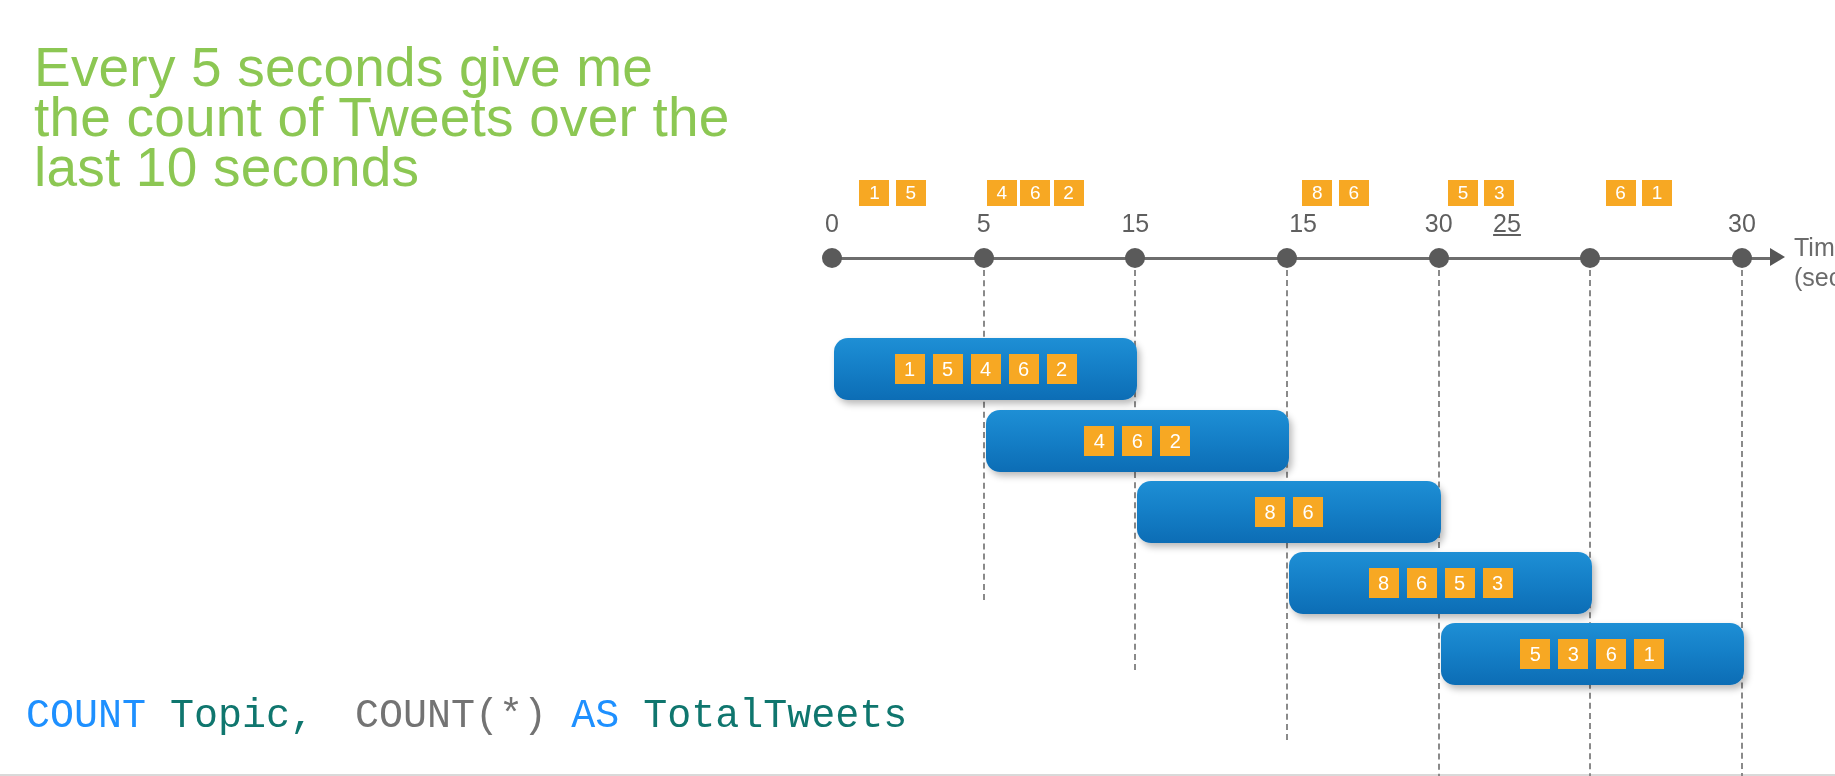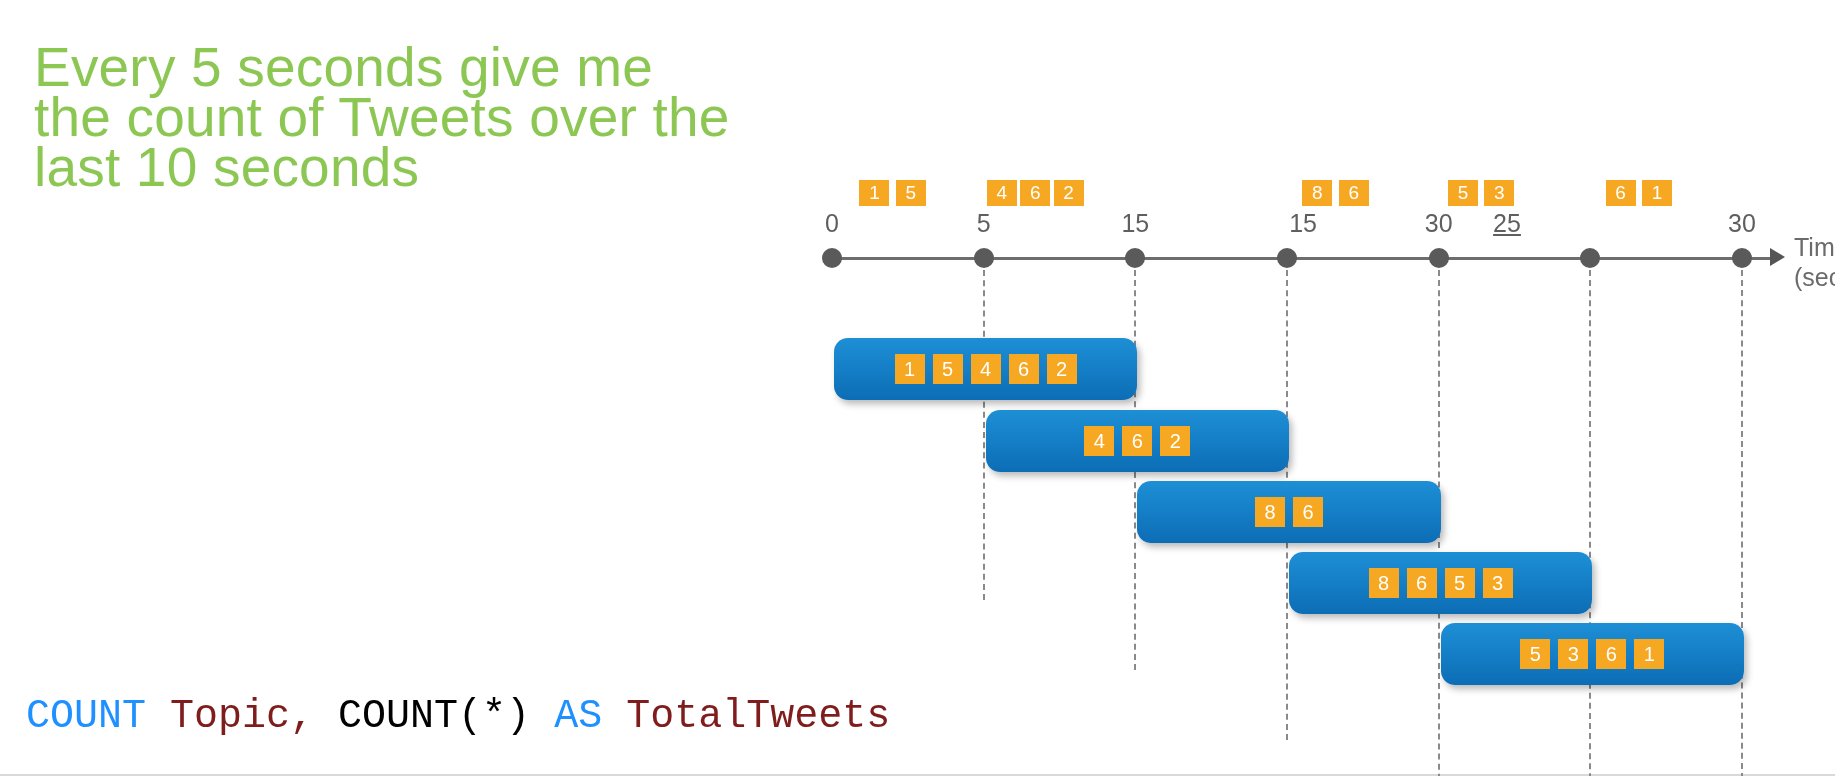--- a/index.html
+++ b/index.html
@@ -45,22 +45,22 @@
   .window{position:absolute;border-radius:14px;
           background:linear-gradient(180deg,#1E8FD5 0%,#1580C8 45%,#0C6DB5 100%);
           box-shadow:3px 4px 7px rgba(0,0,0,.28);
           display:flex;align-items:center;}
 
   
   #sql{position:absolute;left:26px;top:577px;
        font-family:"Liberation Mono",monospace;font-size:40px;line-height:56px;
        white-space:pre;}
   .kw{color:#1E90FF;}
-  .fn{color:#000000;}
-  .id{color:#7f1d1d;}
+  .fn{color:#737373;margin-left:17px;}
+  .id{color:#0f766e;}
 </style>
 </head>
 <body>
 
 <div id="slide">
 
   <div id="headline">Every 5 seconds give me the count of Tweets over the last 10 seconds</div>
 
 
   <div id="timeline">

